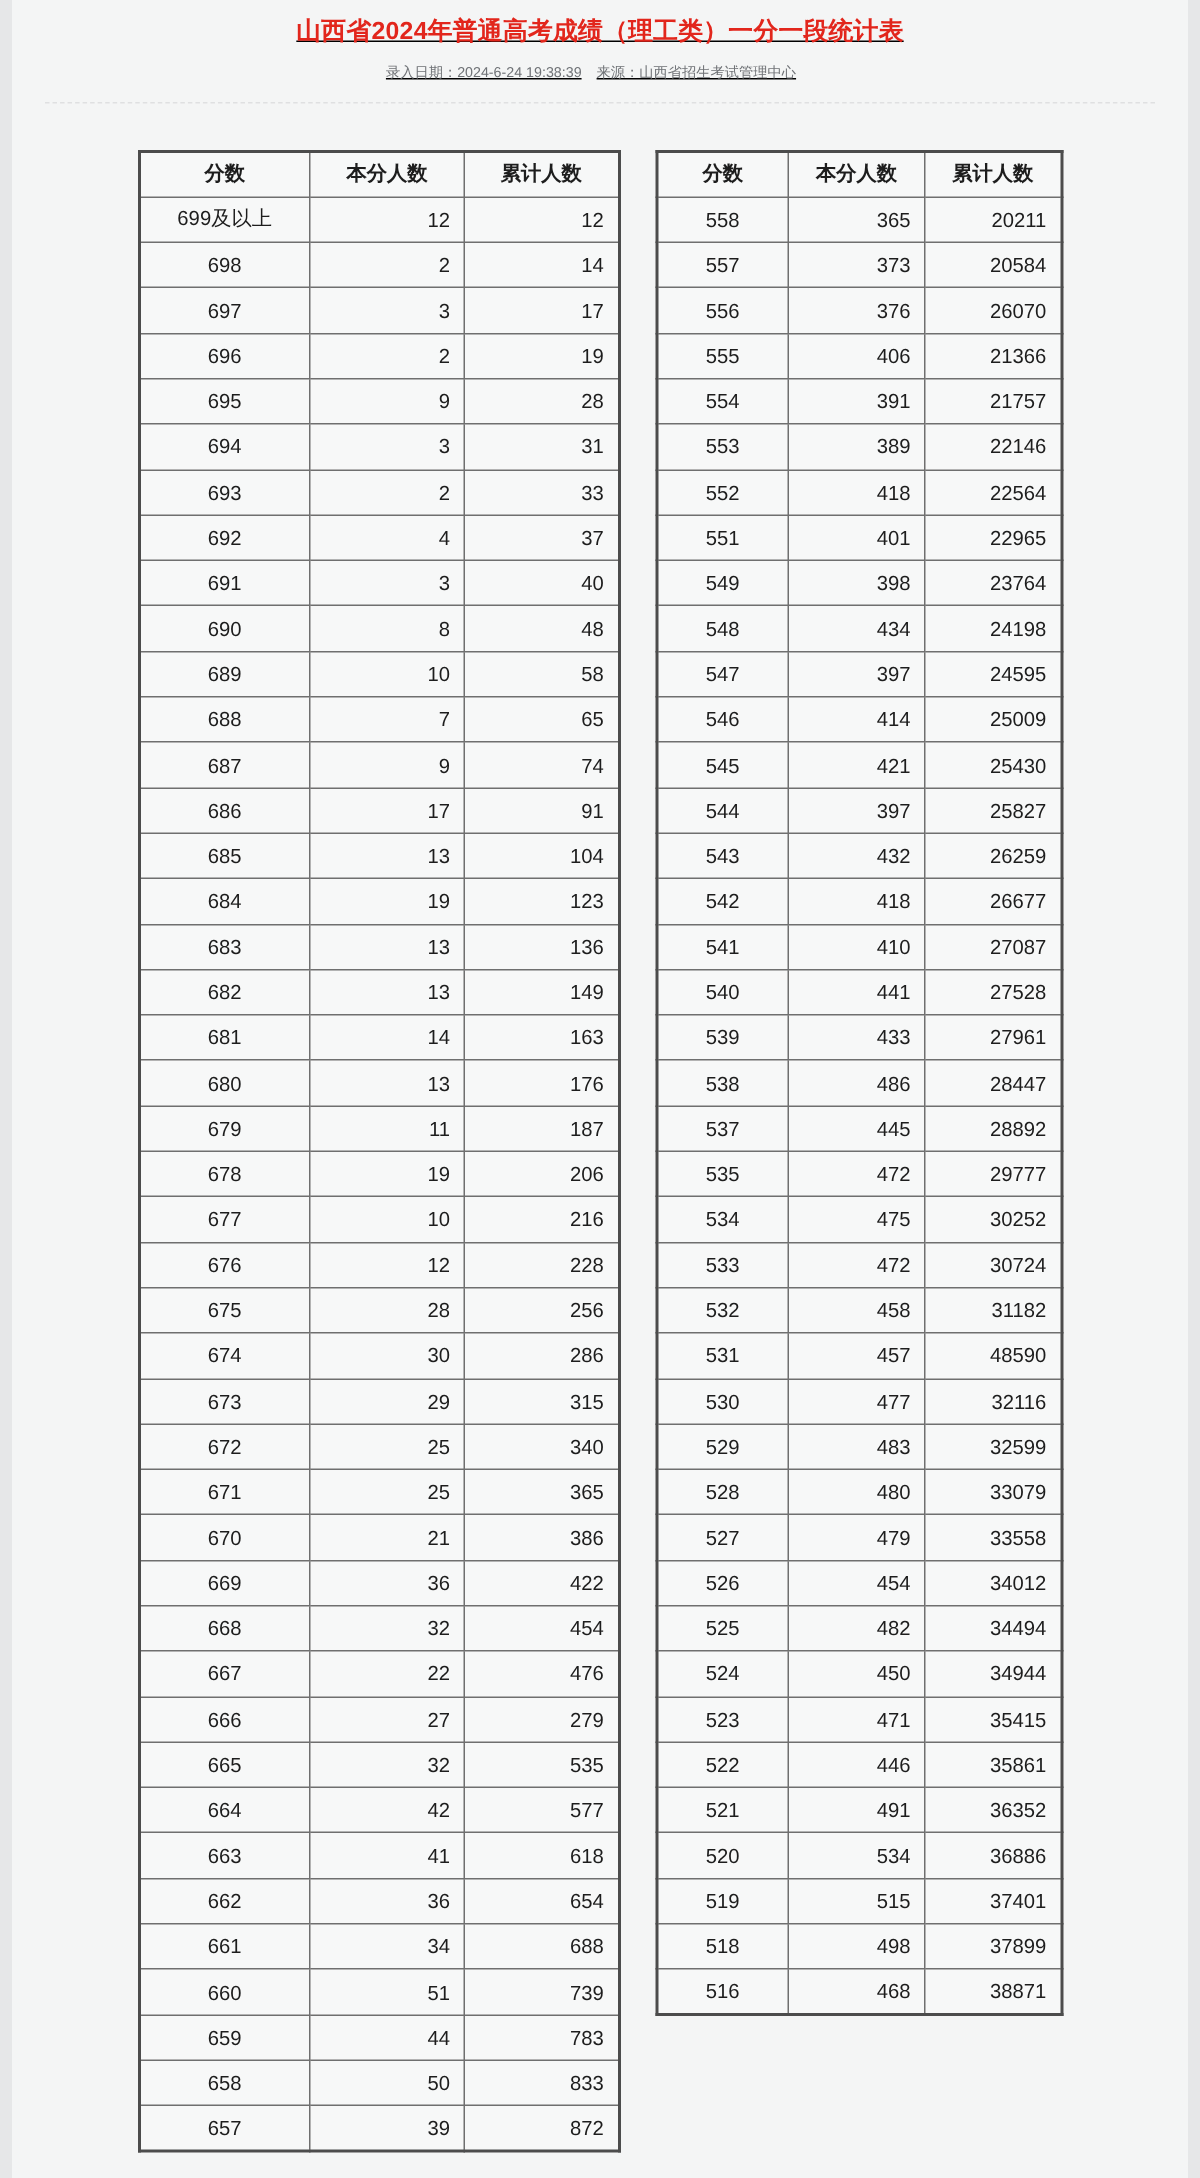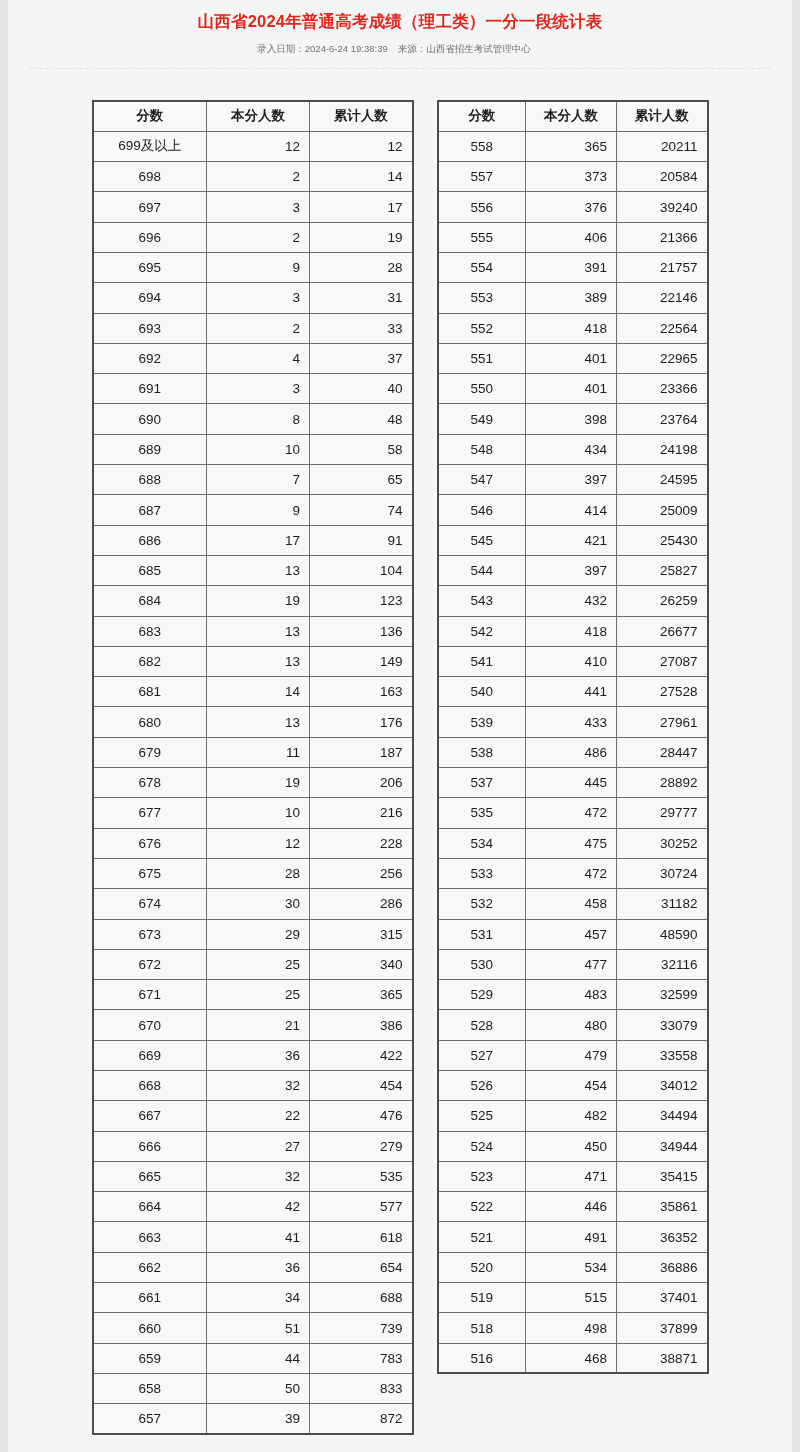--- a/index.html
+++ b/index.html
@@ -18,20 +18,21 @@
     width: 800px;
     min-height: 1452px;
     background: #f4f5f5;
     box-sizing: border-box;
     border-left: 8px solid #e6e7e8;
     border-right: 8px solid #e6e7e8;
   }
   .header {
     padding-top: 8px;
     text-align: center;
+    text-decoration: underline;
   }
   .title {
     color: #e2261c;
     font-weight: bold;
     font-size: 16.5px;
     letter-spacing: 0.2px;
     line-height: 26px;
     margin: 0;
     white-space: nowrap;
   }
@@ -362,21 +363,21 @@
             <td class="num">20211</td>
           </tr>
           <tr>
             <td class="score">557</td>
             <td class="num">373</td>
             <td class="num">20584</td>
           </tr>
           <tr>
             <td class="score">556</td>
             <td class="num">376</td>
-            <td class="num">39240</td>
+            <td class="num">26070</td>
           </tr>
           <tr>
             <td class="score">555</td>
             <td class="num">406</td>
             <td class="num">21366</td>
           </tr>
           <tr>
             <td class="score">554</td>
             <td class="num">391</td>
             <td class="num">21757</td>
@@ -390,25 +391,20 @@
             <td class="score">552</td>
             <td class="num">418</td>
             <td class="num">22564</td>
           </tr>
           <tr>
             <td class="score">551</td>
             <td class="num">401</td>
             <td class="num">22965</td>
           </tr>
           <tr>
-            <td class="score">550</td>
-            <td class="num">401</td>
-            <td class="num">23366</td>
-          </tr>
-          <tr>
             <td class="score">549</td>
             <td class="num">398</td>
             <td class="num">23764</td>
           </tr>
           <tr>
             <td class="score">548</td>
             <td class="num">434</td>
             <td class="num">24198</td>
           </tr>
           <tr>

